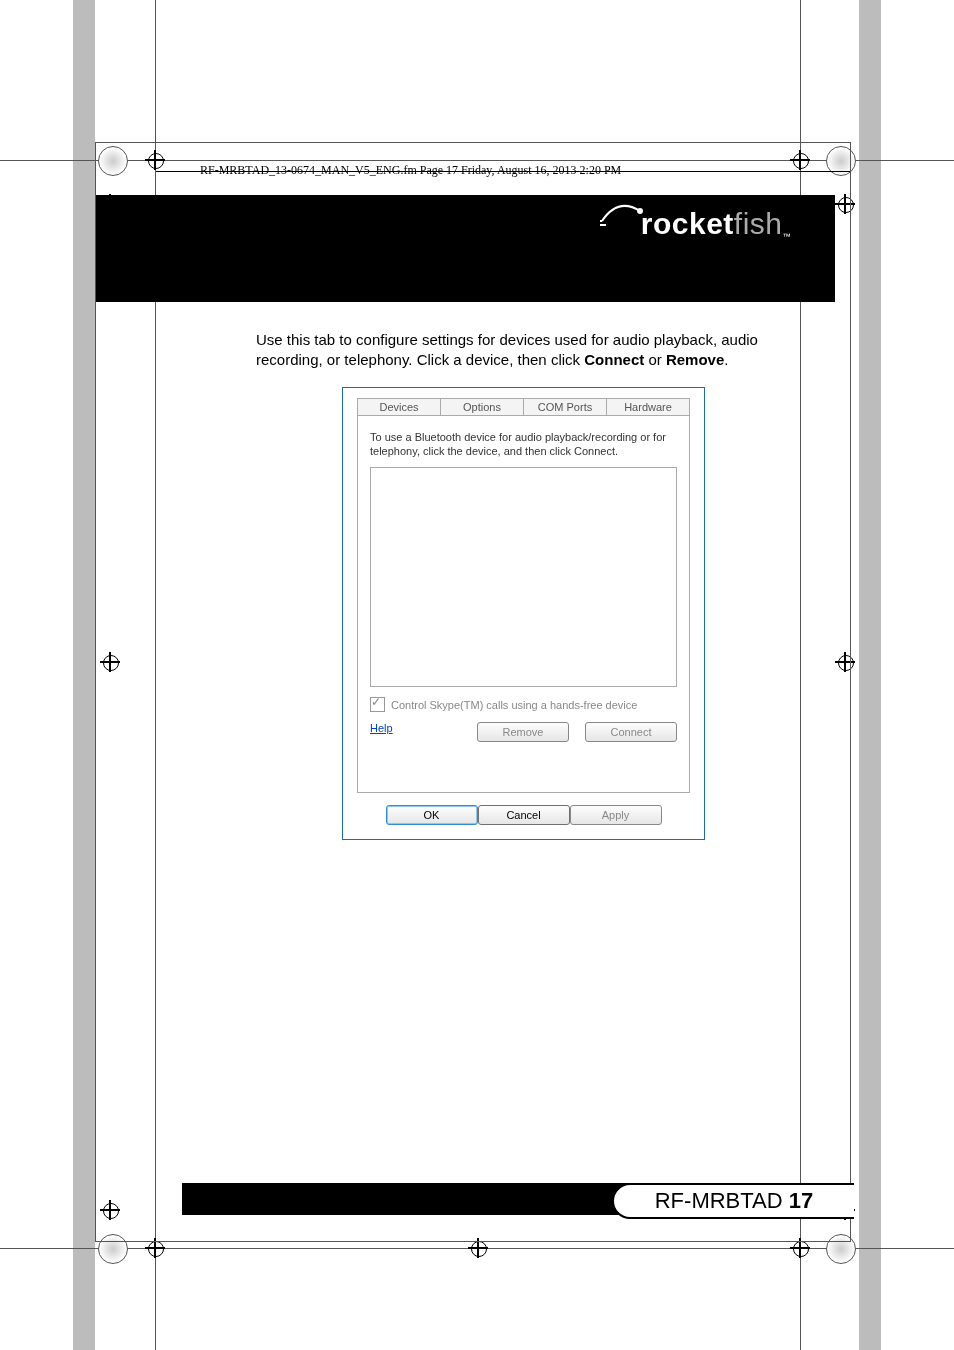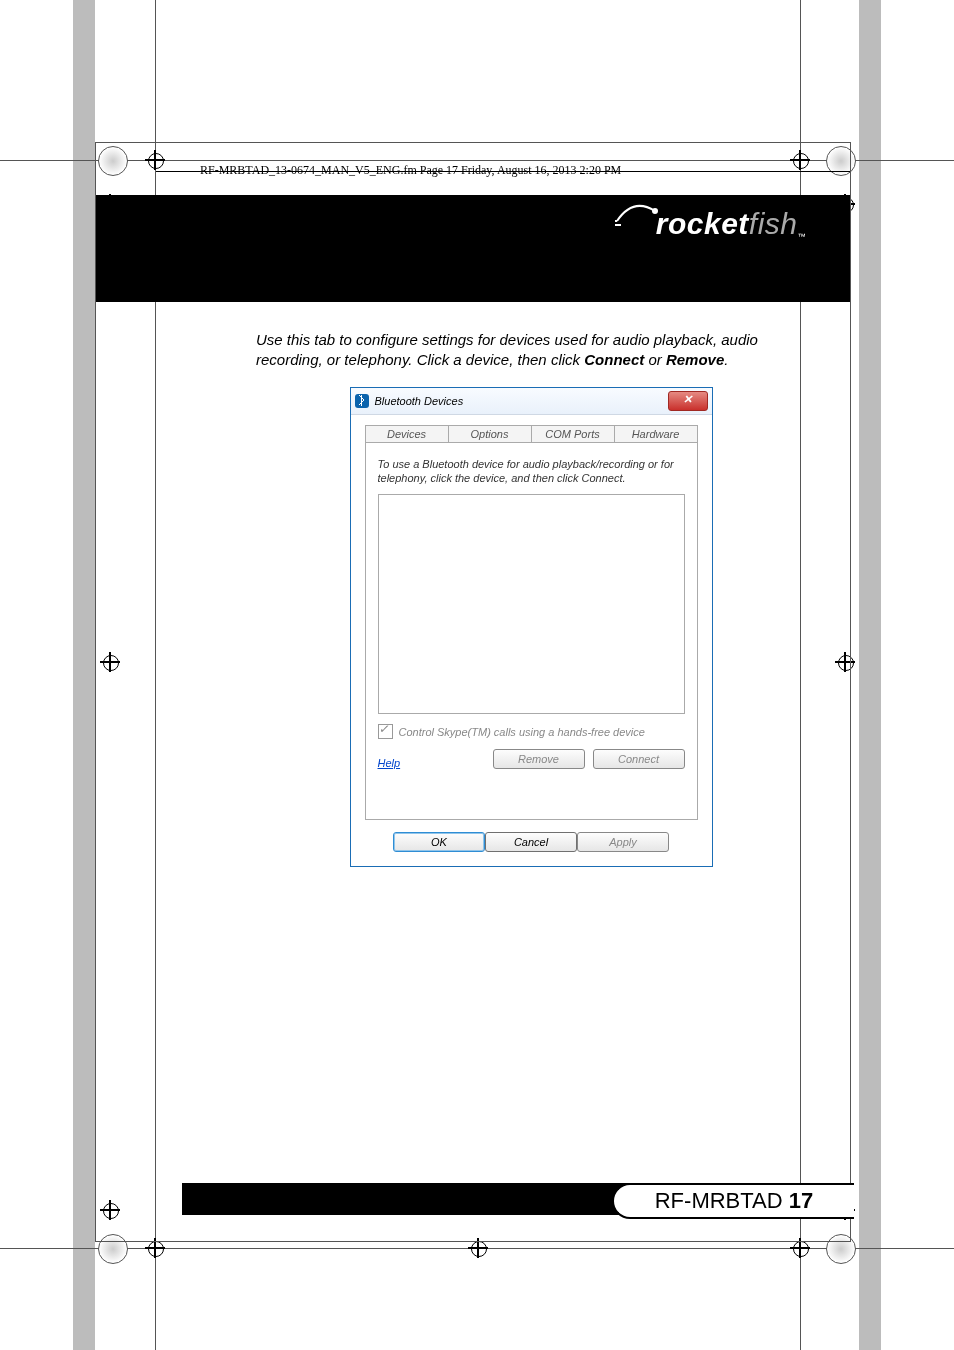--- a/index.html
+++ b/index.html
@@ -217,22 +217,22 @@
   }
   .chk.checked::after {
     content: "✓";
     position: absolute;
     left: 0; top: -3px;
     font-size: 12px;
     color: #888;
   }
   .panel-footer {
     display: flex;
-    align-items: flex-end;
-    gap: 8px;
+    align-items: flex-start;
+    gap: 16px;
   }
   .help-link {
     color: #0044cc;
     text-decoration: underline;
     flex: 1;
   }
   .win-btn {
     min-width: 70px;
     text-align: center;
     padding: 3px 10px;
@@ -344,21 +344,21 @@
   </div>
 <div class="reg-cross" style="left:468px; top:1238px;">
     <span class="ring"></span>
   </div>
 
 <div class="page-frame">
 
   <div class="header-text" style="position:absolute; left:80px; top:20px; right:10px;margin-left:24px;">RF-MRBTAD_13-0674_MAN_V5_ENG.fm  Page 17  Friday, August 16, 2013  2:20 PM</div>
   <div style="position:absolute; left:60px; top:28px; right:0; border-top:1px solid #000;"></div>
 
-  <div style="position:absolute; left:0; top:52px; right:0;font-style:italic;">
+  <div style="position:absolute; left:0; top:52px; right:15px;">
 
     <div class="black-band-top">
       <div class="logo-area">
         <span class="logo-arc">
           <svg width="46" height="26" viewBox="0 0 46 26">
             <path d="M2 20 Q 18 -4 40 10" stroke="#fff" stroke-width="2" fill="none"></path>
             <circle cx="40" cy="10" r="3" fill="#fff"></circle>
             <path d="M2 20 L -4 20" stroke="#fff" stroke-width="2"></path>
             <path d="M6 24 L 0 24" stroke="#fff" stroke-width="2"></path>
           </svg>
@@ -366,25 +366,20 @@
         <span style="font-weight:bold;">rocket</span><span style="color:#aaa; font-weight:300;">fish</span><span class="tm">™</span>
       </div>
     </div>
 
     <div class="content">
       <div class="body-text">
         <span>Use this tab to configure settings for devices used for audio playback, audio recording, or telephony. Click a device, then click </span><span class="bold">Connect</span><span> or </span><span class="bold">Remove</span><span>.</span>
       </div>
 
       <div class="dialog">
-        <div class="titlebar">
-          <div class="bt-icon"></div>
-          <div class="title-text">Bluetooth Devices</div>
-          <div class="close-btn">✕</div>
-        </div>
 
         <div class="tab-strip">
           <div class="tab-row">
             <div class="tab">Devices</div>
             <div class="tab">Options</div>
             <div class="tab">COM Ports</div>
             <div class="tab">Hardware</div>
           </div>
 
           <div class="tab-panel">

